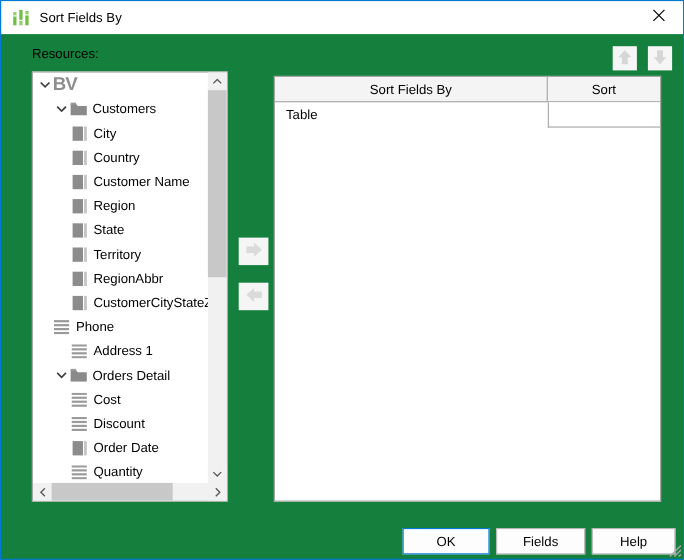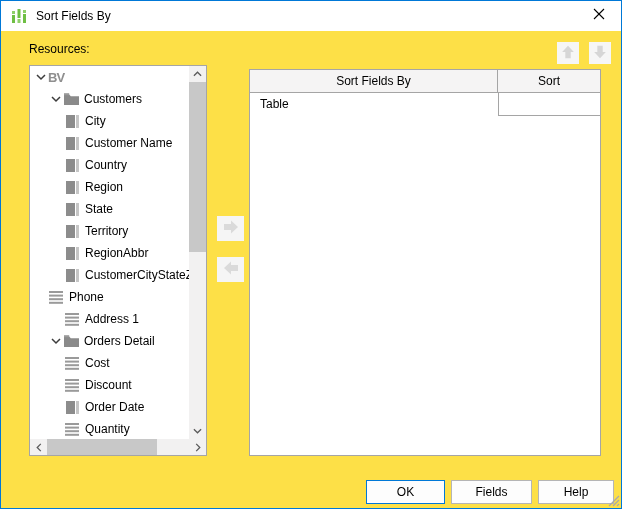--- a/index.html
+++ b/index.html
@@ -1,19 +1,19 @@
 <!DOCTYPE html>
 <html><head>
 <meta charset="utf-8">
 <style>
   html,body { margin:0; padding:0; background:#d4d4d4; }
   * { box-sizing:border-box; }
   .window {
     position:relative; width:622px; height:509px;
-    background:#fde047;
+    background:#15803d;
     border:1px solid #0078d7;
     font-family:"Liberation Sans", sans-serif;
     font-size:12px; color:#000;
     overflow:hidden;
   }
   
   .titlebar {
     position:absolute; left:0; top:0; right:0; height:30px;
     background:#ffffff; display:flex; align-items:center; padding-left:9px;
   }
@@ -32,21 +32,21 @@
     background:#ffffff; border:1px solid #a5a5a5;
   }
   .tree-content {
     position:absolute; left:0; top:0; right:17px; bottom:16px; overflow:hidden;
   }
   .tree-row {
     height:22px; display:flex; align-items:center; white-space:nowrap; cursor:default;
   }
   .tree-chevron { width:14px; height:14px; display:inline-flex; align-items:center; justify-content:center; flex:0 0 14px; }
   .tree-icon { display:inline-flex; align-items:center; justify-content:center; width:16px; flex:0 0 16px; margin-right:5px; }
-  .bv-glyph { font-weight:bold; font-size:13px; color:#8f8f8f; letter-spacing:-1px; width:22px; flex:0 0 22px; margin-right:3px; }
+  .bv-glyph { font-weight:bold; font-size:17px; color:#8f8f8f; letter-spacing:-1px; width:22px; flex:0 0 22px; margin-right:3px; }
   .icon-field { width:13px; height:13px; background:linear-gradient(to right,#8c8c8c 0 9px,#ffffff 9px 10px,#c6c6c6 10px 13px); }
   .tree-label { font-size:12px; }
   
   .vscroll { position:absolute; top:0; right:0; width:17px; bottom:16px; background:#f2f1f1; }
   .vscroll .sb-btn { position:absolute; left:0; width:17px; height:16px; display:flex; align-items:center; justify-content:center; background:#f2f1f1; border:none; padding:0; }
   .vscroll .up { top:0; } .vscroll .down { bottom:0; }
   .vthumb { position:absolute; left:0; width:17px; top:16px; height:170px; background:#c8c8c8; }
   .hscroll { position:absolute; left:0; right:0; bottom:0; height:16px; background:#f2f1f1; }
   .hscroll .sb-btn { position:absolute; top:0; height:16px; width:17px; display:flex; align-items:center; justify-content:center; background:#f2f1f1; border:none; padding:0; }
   .hscroll .left { left:0; } .hscroll .right { right:0; }
@@ -143,27 +143,27 @@
         <div class="tree-row" style="padding-left: 34px;">
           <span class="tree-icon">
             <span class="icon-field"></span>
           </span>
           <span class="tree-label">City</span>
         </div>
         <div class="tree-row" style="padding-left: 34px;">
           <span class="tree-icon">
             <span class="icon-field"></span>
           </span>
+          <span class="tree-label">Country</span>
+        </div>
+        <div class="tree-row" style="padding-left: 34px;">
+          <span class="tree-icon">
+            <span class="icon-field"></span>
+          </span>
           <span class="tree-label">Customer Name</span>
-        </div>
-        <div class="tree-row" style="padding-left: 34px;">
-          <span class="tree-icon">
-            <span class="icon-field"></span>
-          </span>
-          <span class="tree-label">Country</span>
         </div>
         <div class="tree-row" style="padding-left: 34px;">
           <span class="tree-icon">
             <span class="icon-field"></span>
           </span>
           <span class="tree-label">Region</span>
         </div>
         <div class="tree-row" style="padding-left: 34px;">
           <span class="tree-icon">
             <span class="icon-field"></span>

